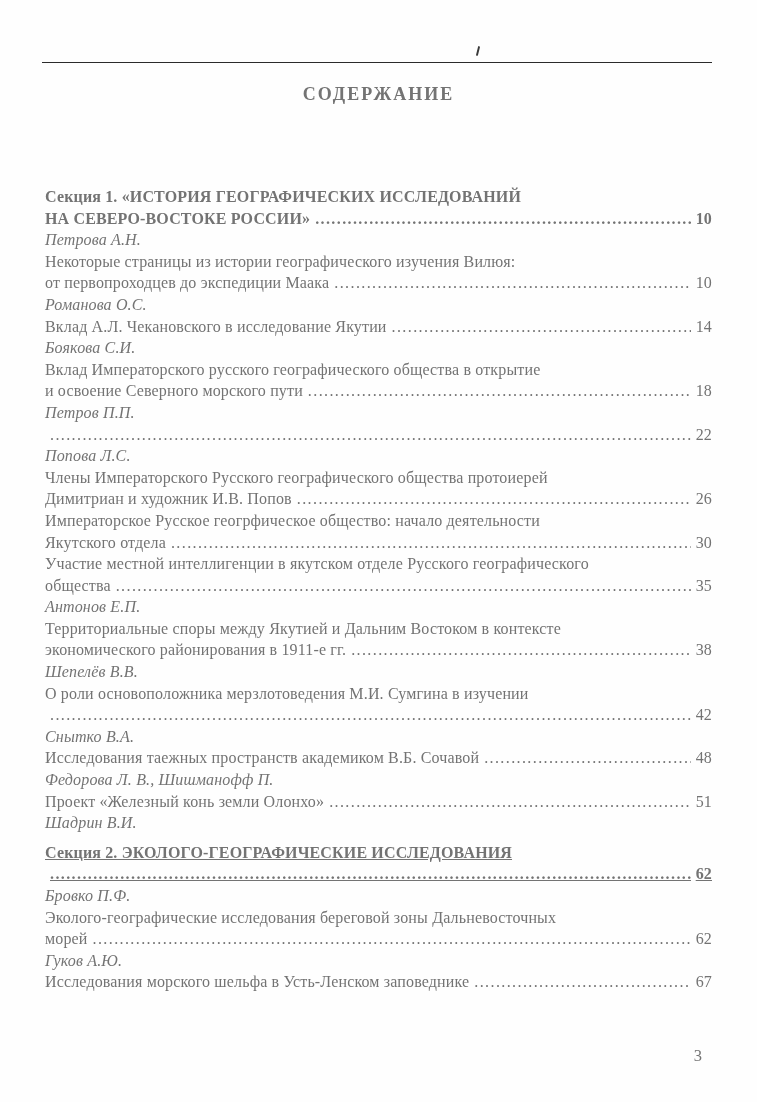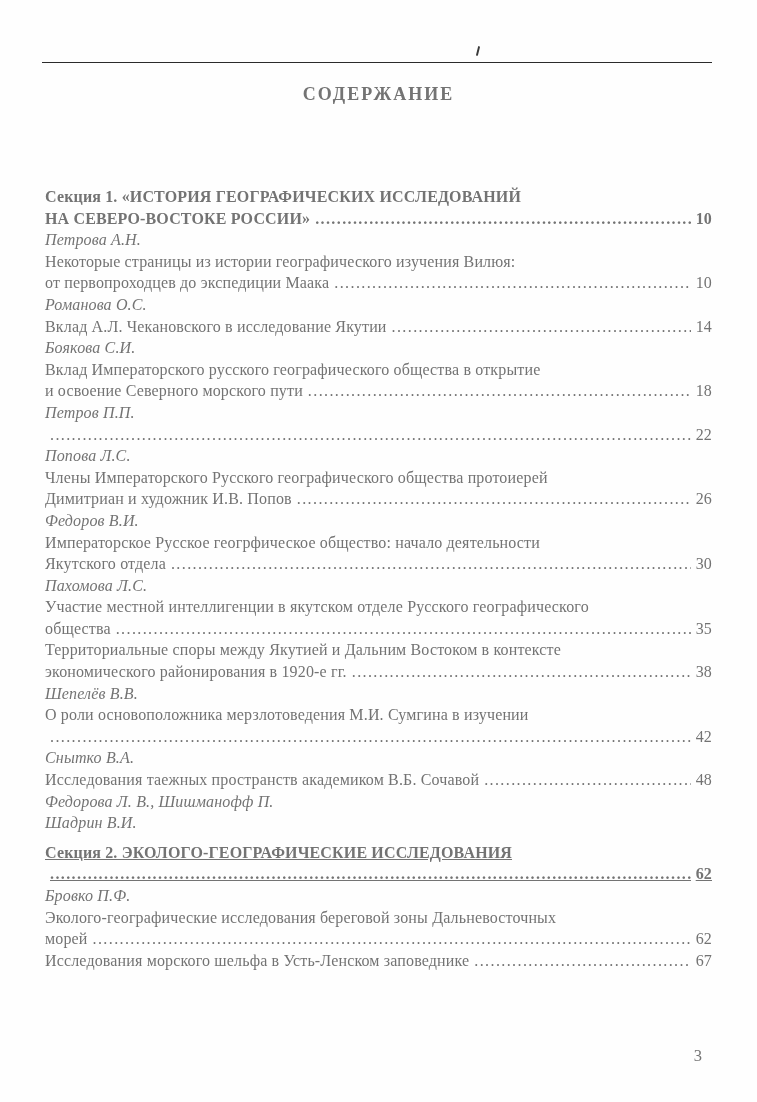--- a/index.html
+++ b/index.html
@@ -150,41 +150,40 @@
       <div class="toc-item entry">
         <div class="author">Попова Л.С.</div>
         <div class="tline">Члены Императорского Русского географического общества протоиерей</div>
         <div class="leader-row">
           <span class="ltext">Димитриан и художник И.В. Попов</span>
           <span class="dots"></span>
           <span class="pg">26</span>
         </div>
       </div>
       <div class="toc-item entry">
-        <div class="author">Федоров В.И.</div>
         <div class="tline">Императорское Русское геогрфическое общество:  начало деятельности</div>
         <div class="leader-row">
           <span class="ltext">Якутского отдела</span>
           <span class="dots"></span>
           <span class="pg">30</span>
         </div>
       </div>
       <div class="toc-item entry">
-        <div class="author">Пахомова Л.С.</div>
         <div class="tline">Участие местной интеллигенции в якутском отделе Русского географического</div>
         <div class="leader-row">
           <span class="ltext">общества</span>
           <span class="dots"></span>
           <span class="pg">35</span>
         </div>
       </div>
       <div class="toc-item entry">
+        <div class="author">Антонов Е.П.</div>
         <div class="tline">Территориальные споры между Якутией и Дальним Востоком в контексте</div>
         <div class="leader-row">
-          <span class="ltext">экономического районирования в 1920-е гг.</span>
+          <span class="ltext">экономического районирования в 1911-е гг.</span>
           <span class="dots"></span>
           <span class="pg">38</span>
         </div>
       </div>
       <div class="toc-item entry">
         <div class="author">Шепелёв В.В.</div>
         <div class="tline">О роли основоположника мерзлотоведения М.И. Сумгина в изучении</div>
         <div class="leader-row">
           <span class="dots"></span>
           <span class="pg">42</span>
@@ -193,20 +192,25 @@
       <div class="toc-item entry">
         <div class="author">Снытко В.А.</div>
         <div class="leader-row">
           <span class="ltext">Исследования таежных пространств академиком В.Б. Сочавой</span>
           <span class="dots"></span>
           <span class="pg">48</span>
         </div>
       </div>
       <div class="toc-item entry">
         <div class="author">Федорова Л. В., Шишманофф П.</div>
+        <div class="leader-row">
+          <span class="ltext">Проект «Железный конь земли Олонхо»</span>
+          <span class="dots"></span>
+          <span class="pg">51</span>
+        </div>
       </div>
       <div class="toc-item entry">
         <div class="author">Шадрин В.И.</div>
       </div>
       <div class="toc-item section">
         <div class="tline">Секция 2. ЭКОЛОГО-ГЕОГРАФИЧЕСКИЕ ИССЛЕДОВАНИЯ</div>
         <div class="leader-row">
           <span class="dots"></span>
           <span class="pg">62</span>
         </div>
@@ -214,20 +218,21 @@
       <div class="toc-item entry">
         <div class="author">Бровко П.Ф.</div>
         <div class="tline">Эколого-географические исследования береговой зоны Дальневосточных</div>
         <div class="leader-row">
           <span class="ltext">морей</span>
           <span class="dots"></span>
           <span class="pg">62</span>
         </div>
       </div>
       <div class="toc-item entry">
+        <div class="author">Гуков А.Ю.</div>
         <div class="leader-row">
           <span class="ltext">Исследования морского шельфа в Усть-Ленском заповеднике</span>
           <span class="dots"></span>
           <span class="pg">67</span>
         </div>
       </div>
     </div>
   <div class="folio">3</div>
 </div>
 

